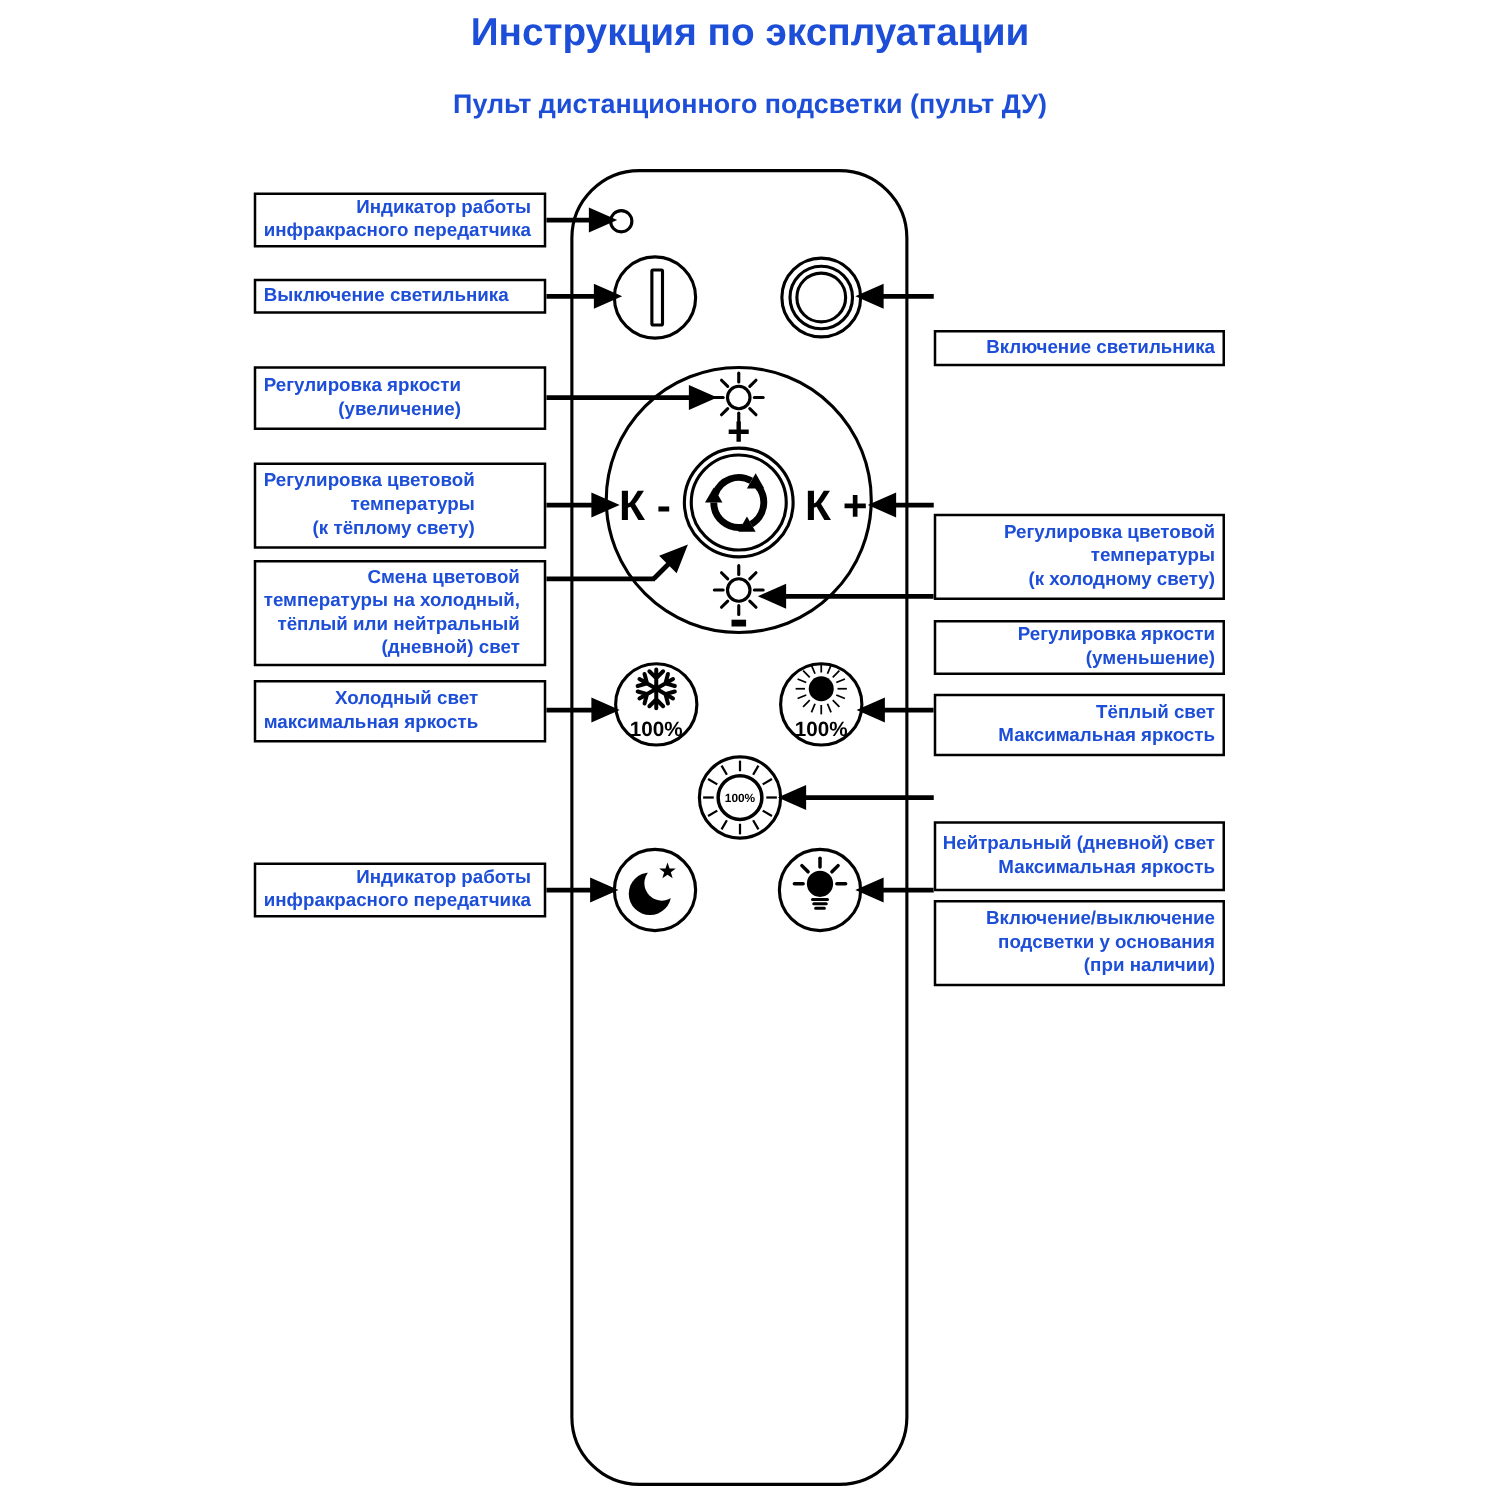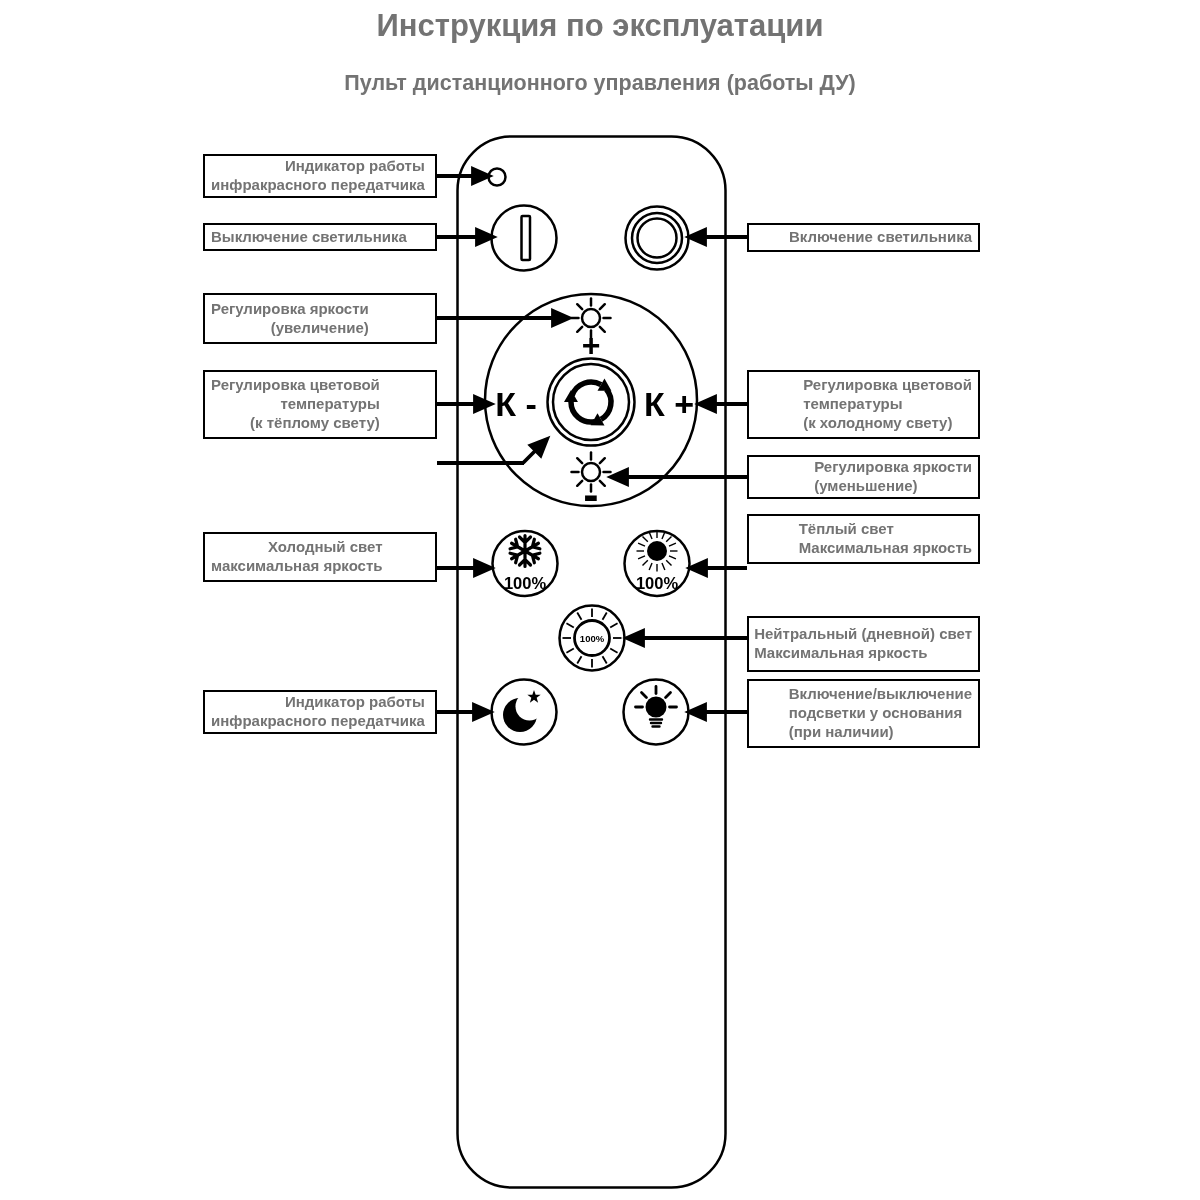--- a/index.html
+++ b/index.html
@@ -1,42 +1,42 @@
 <!DOCTYPE html>
 <html><head>
 <meta charset="utf-8">
 <style>
   html,body{margin:0;padding:0;background:#fff;}
   .page{position:relative;width:1200px;height:1200px;background:#fff;overflow:hidden;
-        font-family:"Liberation Sans","DejaVu Sans",sans-serif;color:#737373;}
+        font-family:"Liberation Sans","DejaVu Sans",sans-serif;color:#1d4ed8;}
   .title{position:absolute;top:8px;left:0;width:100%;text-align:center;
          font-size:31px;font-weight:bold;}
   .subtitle{position:absolute;top:71px;left:0;width:100%;text-align:center;
             font-size:21.5px;font-weight:bold;}
   svg.diagram{position:absolute;left:0;top:0;}
   svg text{font-family:"Liberation Sans","DejaVu Sans",sans-serif;font-weight:bold;fill:#000;}
   .abox{position:absolute;box-sizing:border-box;border:2.5px solid #000;background:#fff;
         display:flex;align-items:center;padding:1px 6px;
         font-size:15px;font-weight:bold;line-height:1.25;}
   .abox .t{white-space:pre;}
   .bl{left:203px;width:234px;text-align:right;justify-content:flex-start;}
-  .br{left:747px;width:233px;text-align:left;justify-content:flex-end;}
+  .br{left:747px;width:233px;text-align:right;justify-content:flex-end;margin-top:41px;}
   #bl1{top:154px;height:44px;} #bl2{top:223px;height:28px;} #bl3{top:293px;height:51px;}
-  #bl4{top:370px;height:69px;} #bl5{top:448px;height:85px;} #bl6{top:532px;height:50px;}
+  #bl4{top:370px;height:69px;} #bl5{top:448px;height:85px;} #bl6{top:544px;height:50px;}
   #bl7{top:690px;height:44px;}
   #br1{top:223px;height:29px;} #br2{top:370px;height:69px;} #br3{top:455px;height:44px;}
   #br4{top:514px;height:50px;} #br5{top:616px;height:56px;} #br6{top:679px;height:69px;padding-left:20px;}
 </style>
 </head>
 <body>
 
 <div class="page">
 
   <div class="title">Инструкция по эксплуатации</div>
-  <div class="subtitle">Пульт дистанционного управления (работы ДУ)</div>
+  <div class="subtitle">Пульт дистанционного подсветки (пульт ДУ)</div>
 
   <svg class="diagram" width="1200" height="1200" viewBox="0 0 1200 1200">
     <defs>
       <line id="ray-s" x1="0" y1="-12.5" x2="0" y2="-19.5"></line>
       <line id="ray-w" x1="0" y1="-13" x2="0" y2="-20.5"></line>
       <line id="ray-n" x1="0" y1="-21" x2="0" y2="-29.5"></line>
       <line id="ray-b" x1="0" y1="-13.5" x2="0" y2="-20.5"></line>
       <path id="snow-spoke" d="M0,2 L0,-15.5 M-5.5,-14 L0,-8.5 L5.5,-14"></path>
     </defs>
 
@@ -252,20 +252,26 @@
   </div>
   <div class="abox bl" id="bl3">
     <span class="t">Регулировка яркости
 (увеличение)</span>
   </div>
   <div class="abox bl" id="bl4">
     <span class="t">Регулировка цветовой
 температуры
 (к тёплому свету)</span>
   </div>
+  <div class="abox bl" id="bl5">
+    <span class="t">Смена цветовой
+температуры на холодный,
+тёплый или нейтральный
+(дневной) свет</span>
+  </div>
   <div class="abox bl" id="bl6">
     <span class="t">Холодный свет
 максимальная яркость</span>
   </div>
   <div class="abox bl" id="bl7">
     <span class="t">Индикатор работы
 инфракрасного передатчика</span>
   </div>
 
   <div class="abox br" id="br1">

